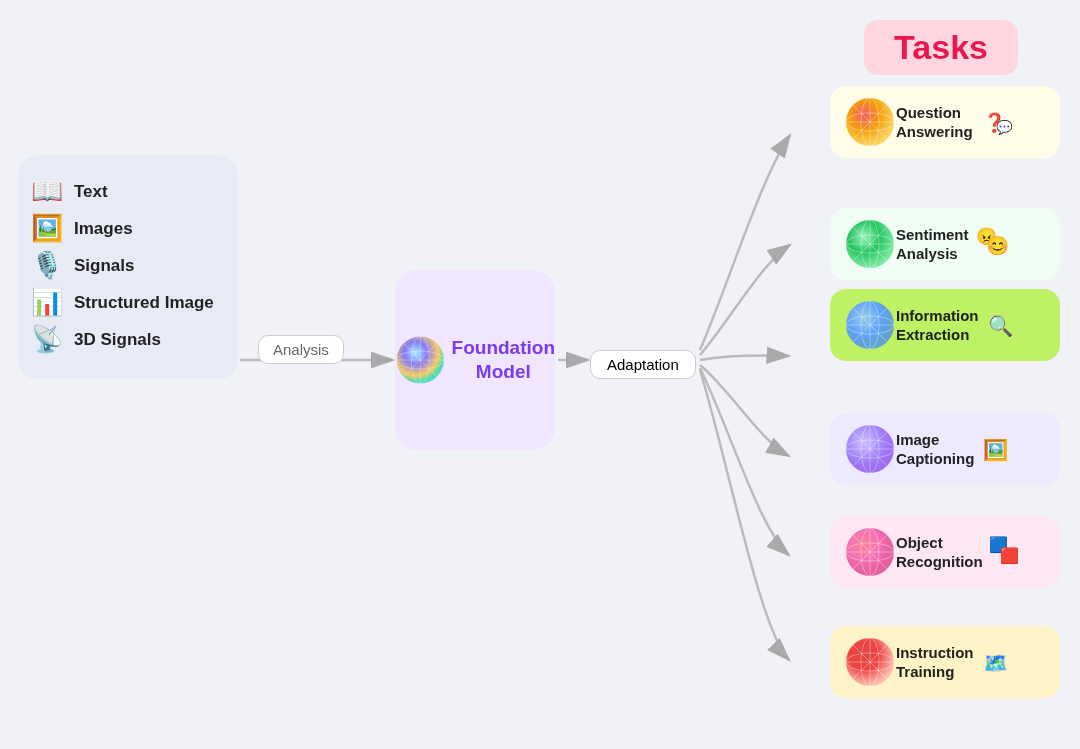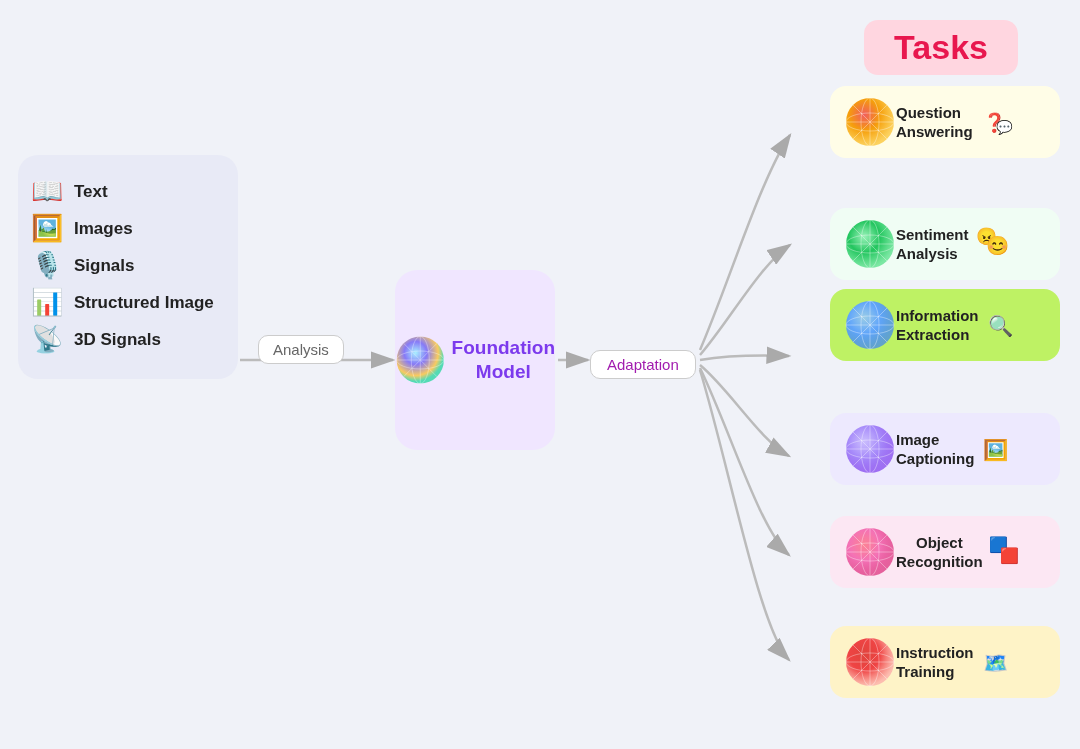--- a/index.html
+++ b/index.html
@@ -85,21 +85,21 @@
       border-radius: 10px;
       padding: 5px 14px;
     }
 
     
     .adaptation-label {
       position: absolute;
       left: 590px;
       top: 350px;
       font-size: 15px;
-      color: #a21caf;
+      color: #000000;
       background: white;
       border: 1.5px solid #ccc;
       border-radius: 10px;
       padding: 5px 16px;
     }
 
     
     .tasks-title-box {
       position: absolute;
       right: 62px;
@@ -346,21 +346,21 @@
       <circle cx="26" cy="26" r="24" fill="url(#sg4)"></circle>
       <g stroke="rgba(255,255,255,0.45)" stroke-width="0.8" fill="none">
         <line x1="26" y1="2" x2="26" y2="50"></line>
         <line x1="2" y1="26" x2="50" y2="26"></line>
         <ellipse cx="26" cy="26" rx="24" ry="9"></ellipse>
         <ellipse cx="26" cy="26" rx="9" ry="24"></ellipse>
         <line x1="9" y1="9" x2="43" y2="43"></line>
         <line x1="43" y1="9" x2="9" y2="43"></line>
       </g>
     </svg>
-      <div class="task-label" style="white-space:pre-line;text-align:center;">Object
+      <div class="task-label" style="white-space:pre-line;">Object
 Recognition</div>
       <svg width="44" height="44" viewBox="0 0 52 52">
         <text x="35%" y="45%" font-size="18" text-anchor="middle">🟦</text>
    <text x="62%" y="70%" font-size="18" text-anchor="middle">🟥</text>
       </svg>
     </div>
     <div class="task-box" style="top: 626px; background: rgb(254, 243, 199);">
     <svg width="52" height="52" viewBox="0 0 52 52">
       <defs>
         <radialGradient id="sg5" cx="38%" cy="35%" r="65%">

